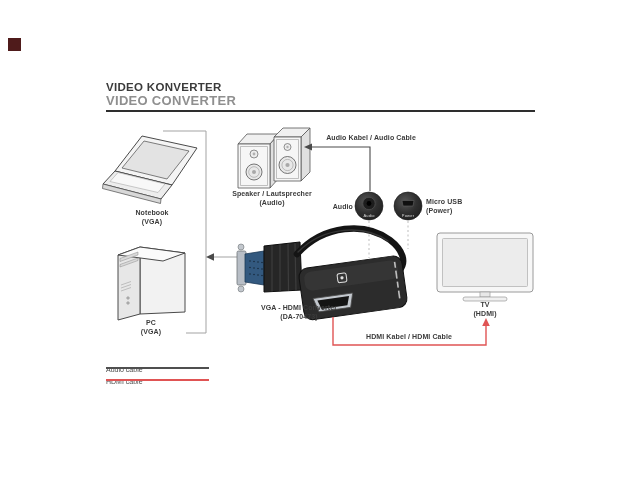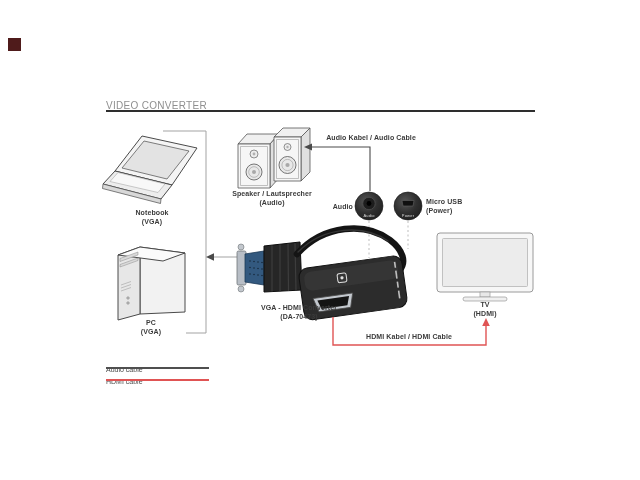--- a/index.html
+++ b/index.html
@@ -9,21 +9,21 @@
   }
   svg { position:absolute; left:0; top:0; }
 
   .corner-marker {
     position:absolute; left:8px; top:38px; width:13px; height:13px;
     background:#4f1b1b;
   }
 
   .title-block { position:absolute; left:106px; top:81px; line-height:13px; }
   .title-block .t1 { font-size:11.5px; font-weight:bold; color:#3a3a3a; letter-spacing:0.3px; }
-  .title-block .t2 { font-size:10px; font-weight:normal; color:#8f8f8f; letter-spacing:0.3px;margin-top:18px; }
+  .title-block .t2 { font-size:13px; font-weight:bold; color:#8f8f8f; letter-spacing:0.3px; }
   .title-rule { position:absolute; left:106px; top:110px; width:429px; height:2px; background:#2e2e2e; }
 
   .lbl {
     position:absolute; font-size:7px; font-weight:bold; color:#3b3b3b;
     text-align:center; transform:translateX(-50%); line-height:9px;
     white-space:nowrap; letter-spacing:0.1px;
   }
   .lbl.align-right { transform:translateX(-100%); text-align:right; }
   .lbl.align-left  { transform:none; text-align:left; }
 
@@ -39,20 +39,21 @@
   }
 </style>
 </head>
 <body>
 
 <div id="stage">
 
   <div class="corner-marker"></div>
 
   <div class="title-block">
+    <div class="t1">VIDEO KONVERTER</div>
     <div class="t2">VIDEO CONVERTER</div>
   </div>
   <div class="title-rule"></div>
 
   <svg width="640" height="480" viewBox="0 0 640 480">
     <defs>
       <radialGradient id="portGrad" cx="40%" cy="35%" r="75%">
         <stop offset="0%" stop-color="#575757"></stop>
         <stop offset="55%" stop-color="#2f2f2f"></stop>
         <stop offset="100%" stop-color="#1e1e1e"></stop>

